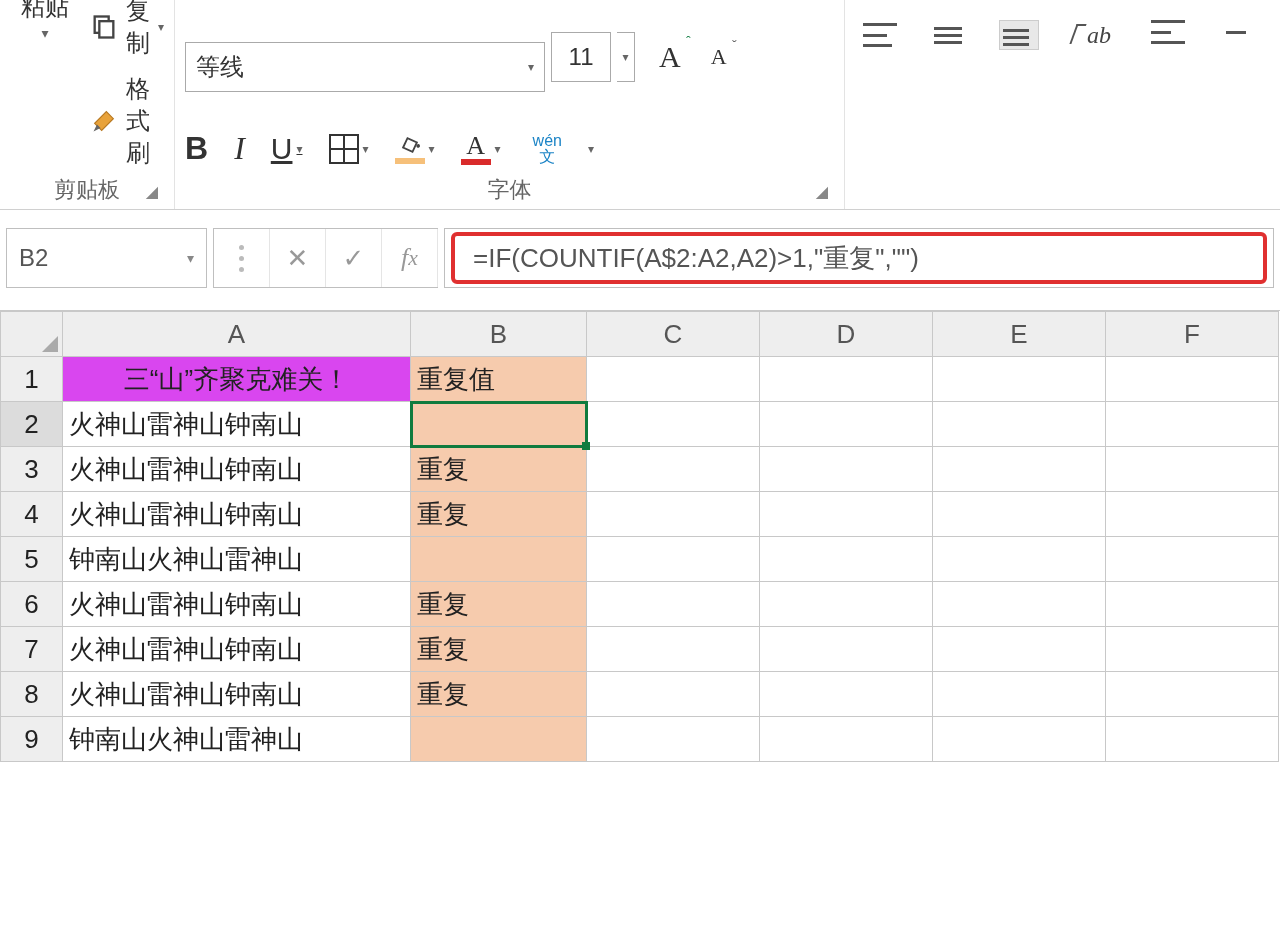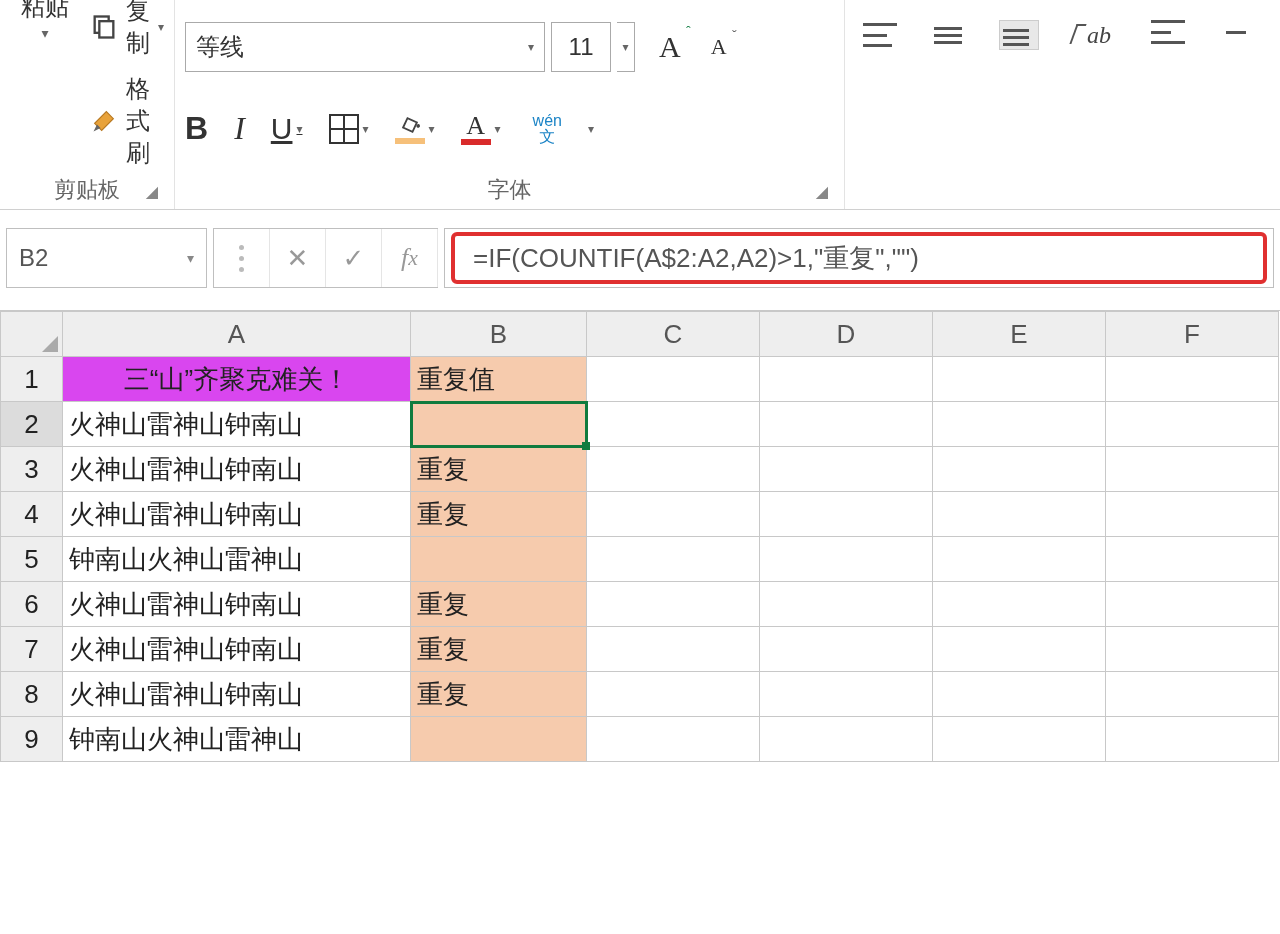--- a/index.html
+++ b/index.html
@@ -26,21 +26,21 @@
   .clipboard-ico .page { position: absolute; left: 22px; top: 28px; width: 34px; height: 42px; background: #fff; border: 2px solid #888; }
   .paste-txt { font-size: 24px; color: #333; }
   .paste-dd { font-size: 14px; color: #666; margin-top: -2px; }
   .clip-right { display: flex; flex-direction: column; gap: 14px; padding-top: 8px; }
   .clip-item { display: flex; align-items: center; gap: 8px; font-size: 24px; color: #333; }
   .clip-item svg, .clip-item .ico { width: 28px; height: 28px; flex: none; }
 
   
   .font-group { flex: none; }
   .font-top { display: flex; align-items: center; gap: 6px; }
-  .font-name { width: 360px; height: 50px; border: 1px solid #aaa; font-size: 24px; padding: 0 10px; display: flex; align-items: center; justify-content: space-between; background: #fff; }
+  .font-name { width: 360px; height: 50px; border: 1px solid #aaa; font-size: 24px; padding: 0 10px; display: flex; align-items: center; justify-content: space-between; background: #fff; margin-top: 20px; }
   .font-size { width: 60px; height: 50px; border: 1px solid #aaa; font-size: 24px; display: flex; align-items: center; justify-content: center; background: #fff; }
   .sz-dd { width: 18px; height: 50px; border: 1px solid #aaa; border-left: none; display: flex; align-items: center; justify-content: center; background: #fff; font-size: 12px; color: #666; }
   .incdec { font-size: 30px; font-family: "Times New Roman", serif; color: #333; margin-left: 12px; padding: 4px 6px; position: relative; }
   .incdec sup { font-size: 14px; position: absolute; top: -2px; right: -4px; color: #107c41;}
   .incdec.small sup { color: #555; }
   .font-bottom { display: flex; align-items: center; gap: 26px; margin-top: 28px; }
   .btn-b { font-size: 32px; font-weight: 700; color: #333; }
   .btn-i { font-size: 32px; font-style: italic; font-family: "Times New Roman", serif; color: #333; }
   .btn-u { font-size: 30px; text-decoration: underline; color: #333; display:flex; align-items:center; gap:4px;}
   .border-btn { display: flex; align-items: center; gap: 4px; }

